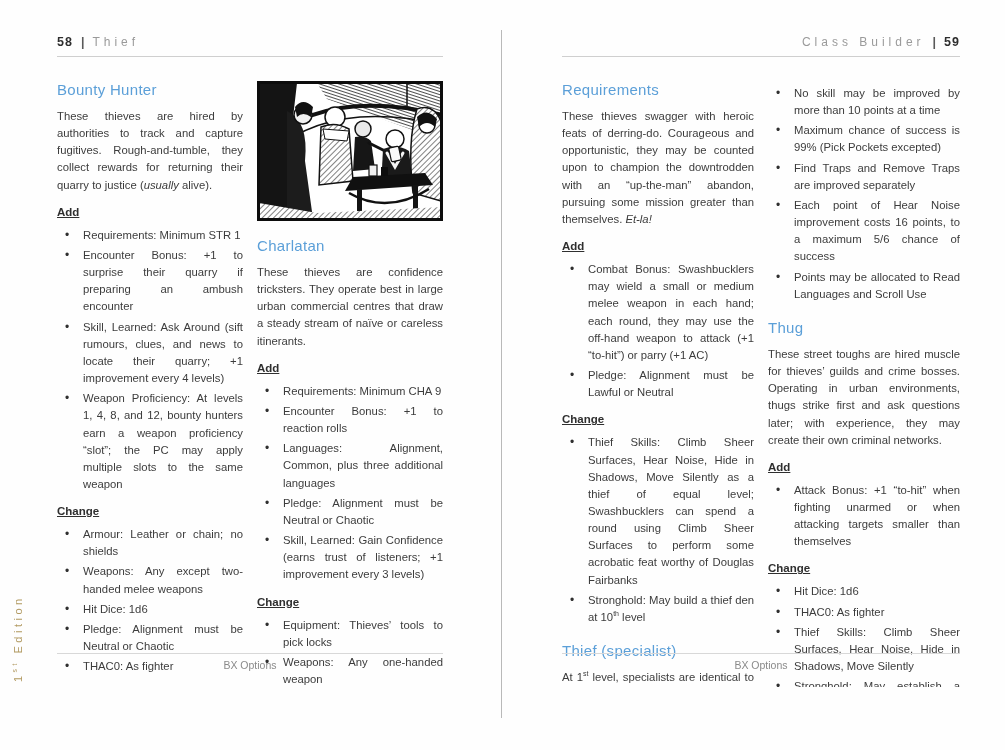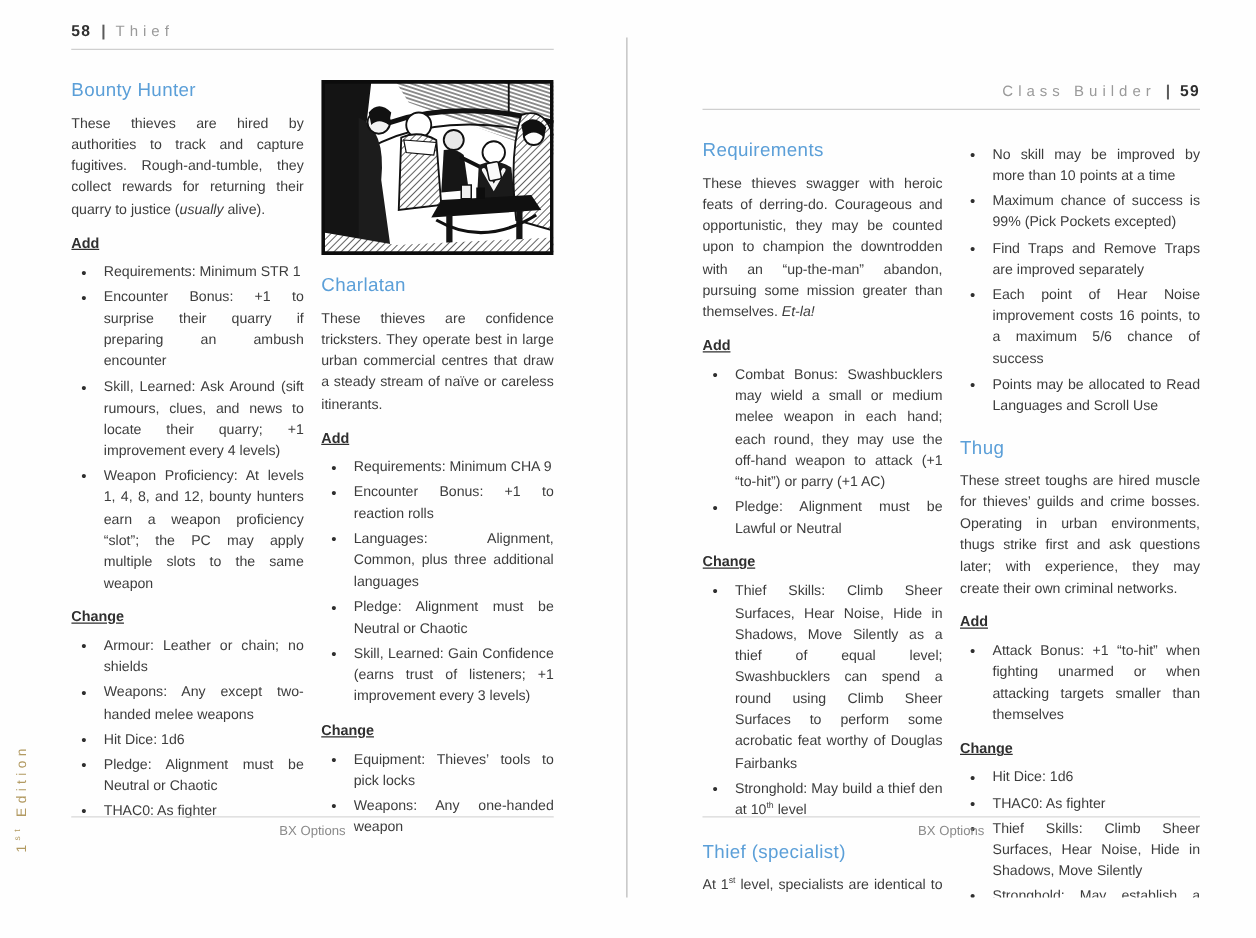--- a/index.html
+++ b/index.html
@@ -12,23 +12,23 @@
   }
   *{margin:0;padding:0;box-sizing:border-box;}
   html,body{background:#ffffff;}
   body{
     width:1005px;height:750px;overflow:hidden;position:relative;
     font-family:"Liberation Sans",sans-serif;color:var(--body-text);
   }
   .spread{position:absolute;inset:0;background:#fefefe;}
   .page-divider{position:absolute;left:501px;top:30px;height:688px;width:1px;background:#b9b9b9;}
 
-  .page{position:absolute;top:18px;}
+  .page{position:absolute;top:35px;}
   .page-left{left:57px;width:386px;}
-  .page-right{left:562px;width:398px;margin-top:48px;}
+  .page-right{left:562px;width:398px;}
 
   .page-header{
     display:flex;align-items:baseline;gap:8px;
     border-bottom:1px solid var(--rule);padding-bottom:7px;
     font-size:12.5px;
   }
   .page-header.align-right{justify-content:flex-end;}
   .hdr-num{font-weight:bold;color:#2e2e2e;letter-spacing:1px;}
   .hdr-sep{font-weight:bold;color:#5a5a5a;}
   .hdr-title{color:var(--header-muted);letter-spacing:4px;font-size:12px;}

